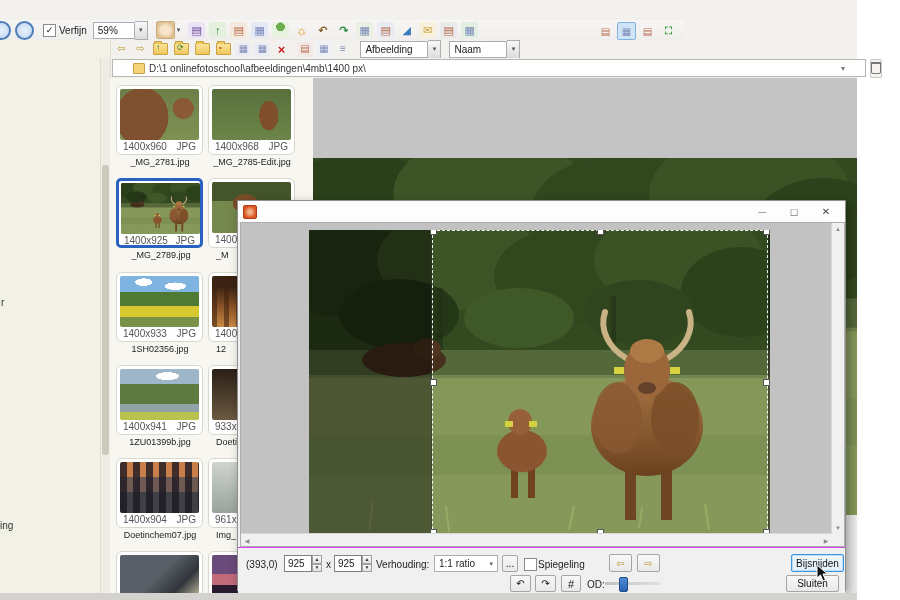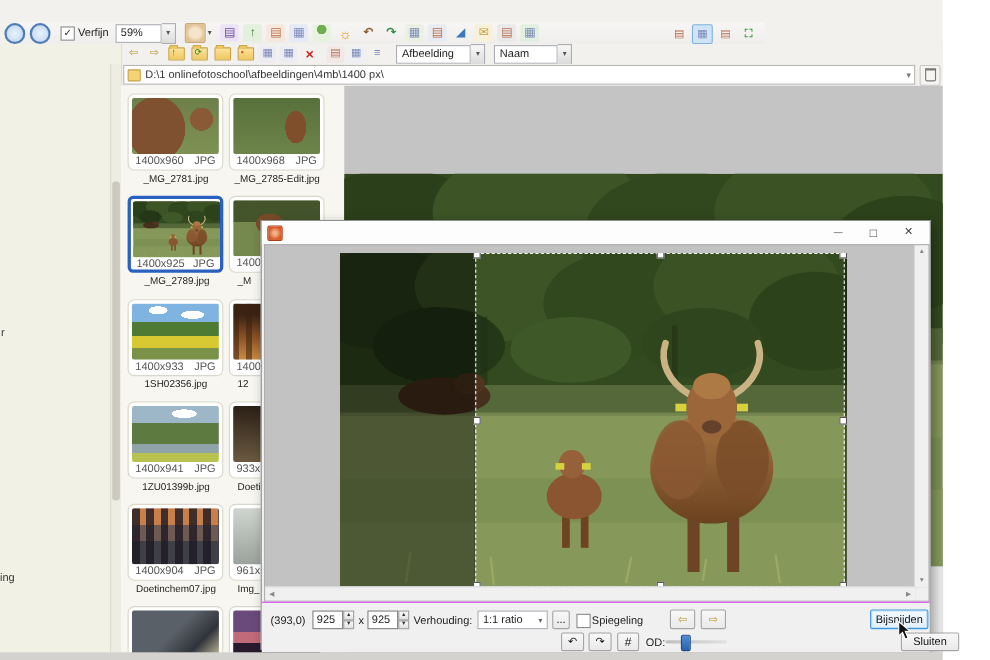--- a/index.html
+++ b/index.html
@@ -6,26 +6,26 @@
   body{width:900px;height:600px;position:relative;overflow:hidden;
        font-family:"Liberation Sans","DejaVu Sans",sans-serif;color:#1a1a1a;}
   .abs{position:absolute;}
   .stage{position:absolute;left:0;top:0;width:900px;height:600px;}
 
   
   .app-bg{left:0;top:0;width:857px;height:593px;background:#f2f1ee;}
   .menubar{left:0;top:0;width:857px;height:20px;background:#f6f5f3;border-bottom:1px solid #e3e1dd;
            display:flex;align-items:center;font-size:11px;color:#222;}
   .menu-item{padding:0 8px;line-height:20px;}
-  .toolbar2{left:12px;top:20px;width:684px;height:20px;background:linear-gradient(#f7f6f4,#efeeec);
+  .toolbar2{left:0;top:20px;width:684px;height:20px;background:linear-gradient(#f7f6f4,#efeeec);
             border-bottom:1px solid #dddbd7;display:flex;align-items:center;font-size:10px;text-align:right;}
   .toolbar3{left:96px;top:40px;width:761px;height:18px;background:#f2f1ee;display:flex;align-items:center;font-size:10px;}
   .addressrow{left:110px;top:58px;width:747px;height:20px;background:#f2f1ee;display:flex;align-items:center;}
   .addressbar{height:16px;flex:0 0 712px;margin-left:2px;background:#fff;border:1px solid #b8b6b2;
-              display:flex;align-items:center;font-size:10px;color:#333;padding:0 3px;}
+              display:flex;align-items:center;font-size:10px;color:#333;padding:0 20px;}
   .addr-folder{width:10px;height:9px;background:#f4d377;border:1px solid #c8a245;border-radius:1px;margin-right:4px;flex:none;}
   .addr-v{margin-left:auto;color:#777;font-size:8px;}
   .trashbtn{width:17px;height:17px;margin-left:4px;border:1px solid #c9c7c2;border-radius:2px;background:#f5f4f1;
             display:flex;align-items:center;justify-content:center;}
   .trashglyph{width:8px;height:9px;border:1px solid #777;border-top:2px solid #777;border-radius:0 0 2px 2px;}
 
   
   .i16{width:17px;height:16px;margin:0 2px;border-radius:2px;display:flex;align-items:center;justify-content:center;
        font-size:11px;line-height:1;flex:none;}
   .i14{width:16px;height:15px;margin:0 1.5px;border-radius:2px;display:flex;align-items:center;justify-content:center;
@@ -446,21 +446,21 @@
       <div class="btn" style="left:371px;top:6px;width:23px;height:18px;color:#b8922a">⇦</div>
       <div class="btn" style="left:399px;top:6px;width:23px;height:18px;color:#b8922a">⇨</div>
       <div class="btn focus" style="left:553px;top:6px;width:53px;height:18px">Bijsnijden</div>
 
       <div class="btn" style="left:272px;top:27px;width:21px;height:17px">↶</div>
       <div class="btn" style="left:297px;top:27px;width:21px;height:17px">↷</div>
       <div class="btn" style="left:323px;top:27px;width:20px;height:17px;font-size:11px">#</div>
       <span class="lbl" style="left:349px;top:31px">OD:</span>
       <div class="slidertrack" style="left:367px;top:34px;width:56px"></div>
       <div class="sliderhandle" style="left:381px;top:29px"></div>
-      <div class="btn" style="left:581px;top:27px;width:53px;height:17px">Sluiten</div>
+      <div class="btn" style="left:548px;top:27px;width:53px;height:17px">Sluiten</div>
 
       <svg class="cursor" style="left:578px;top:16px" width="13" height="19" viewBox="0 0 13 19">
         <path d="M1 1 L1 14 L4.5 11 L7 17 L9.5 16 L7 10 L11.5 10 Z" fill="#111" stroke="#fff" stroke-width="1"></path>
       </svg>
     </div>
   </div>
 
   <div class="abs bottomstrip"></div>
 </div>
 

